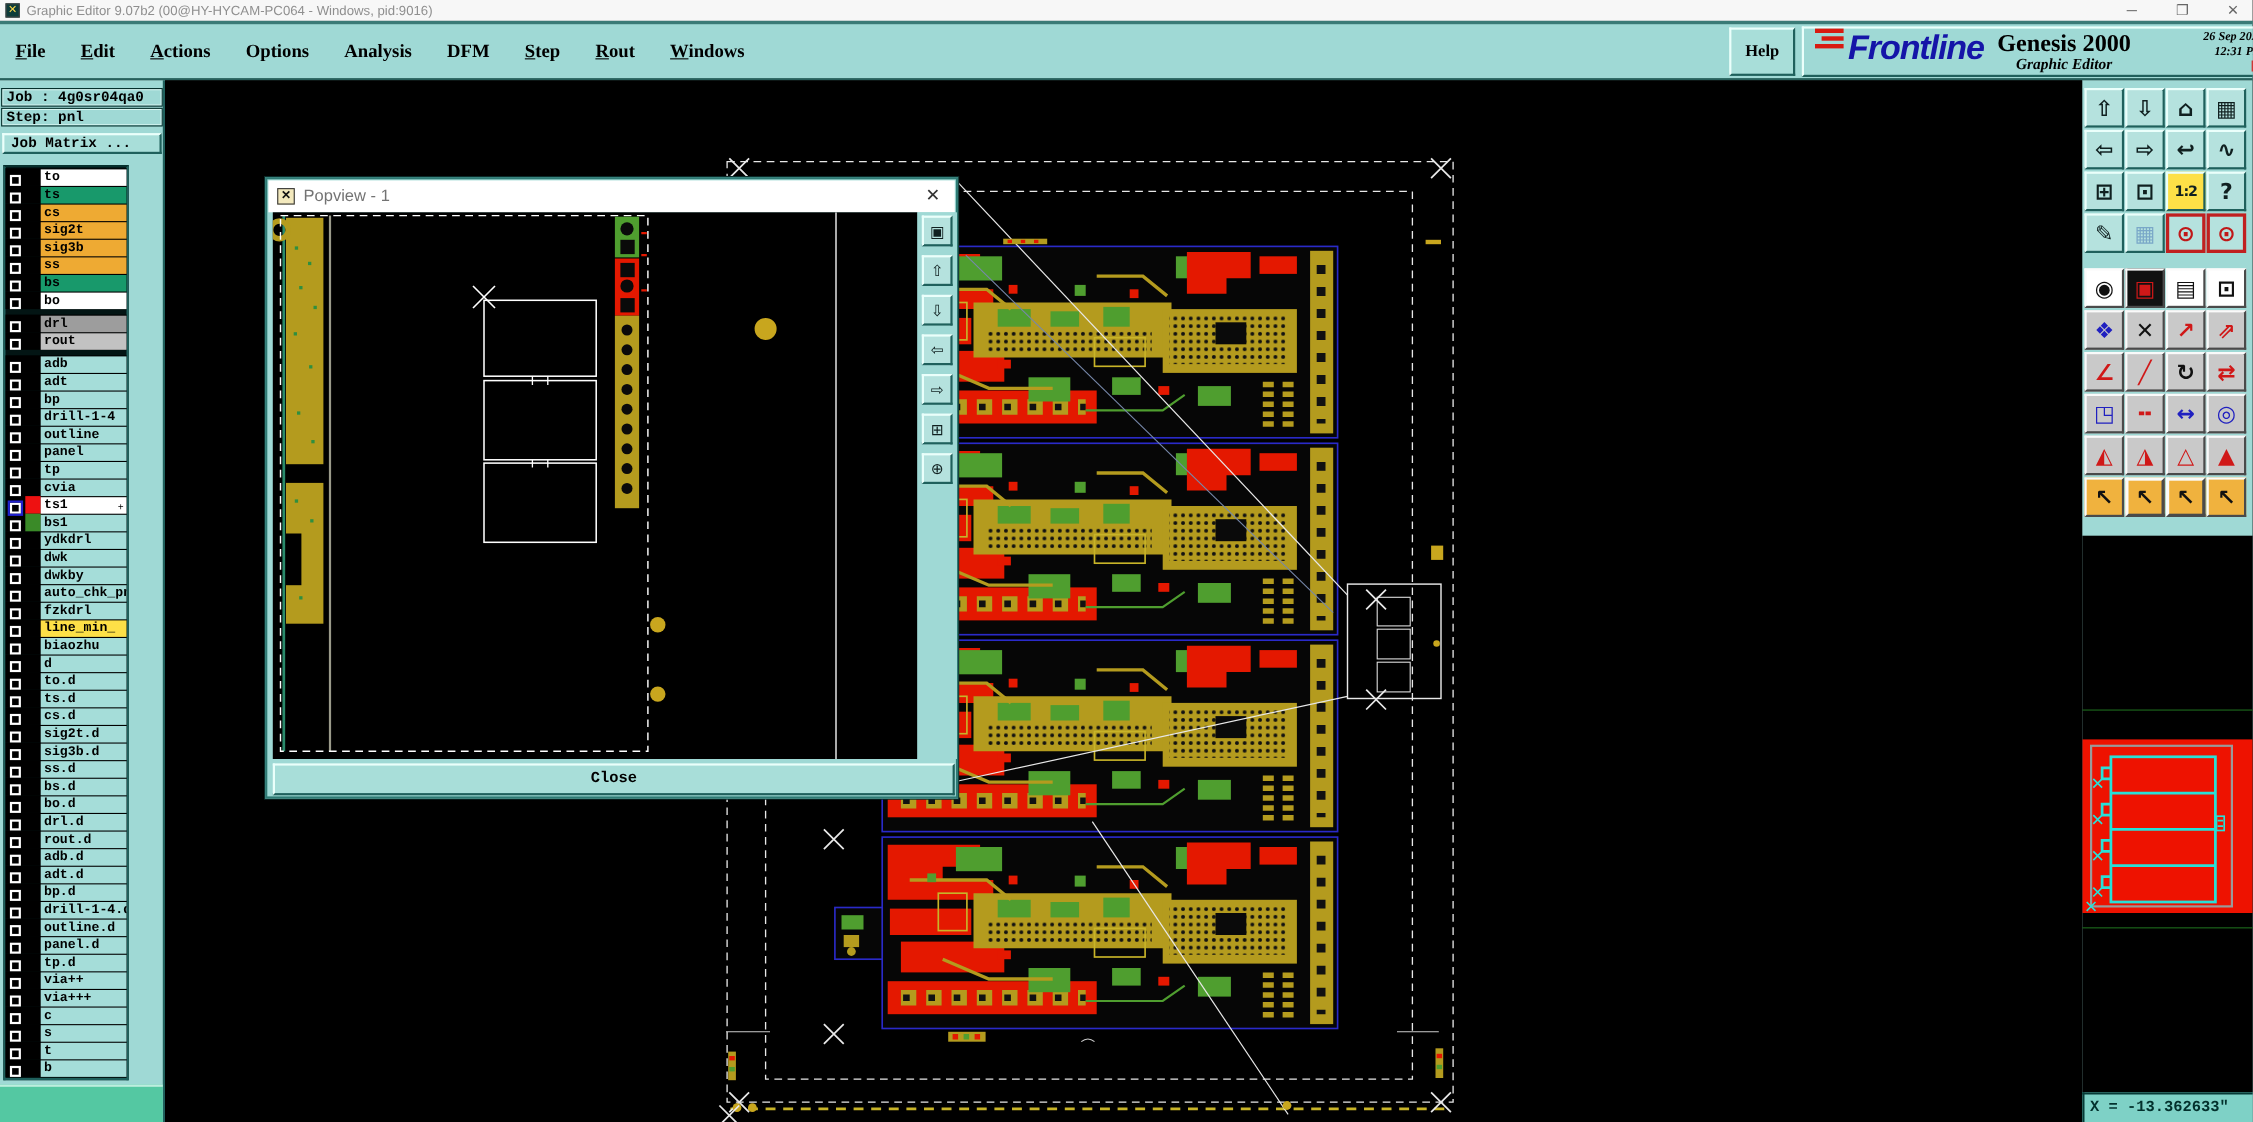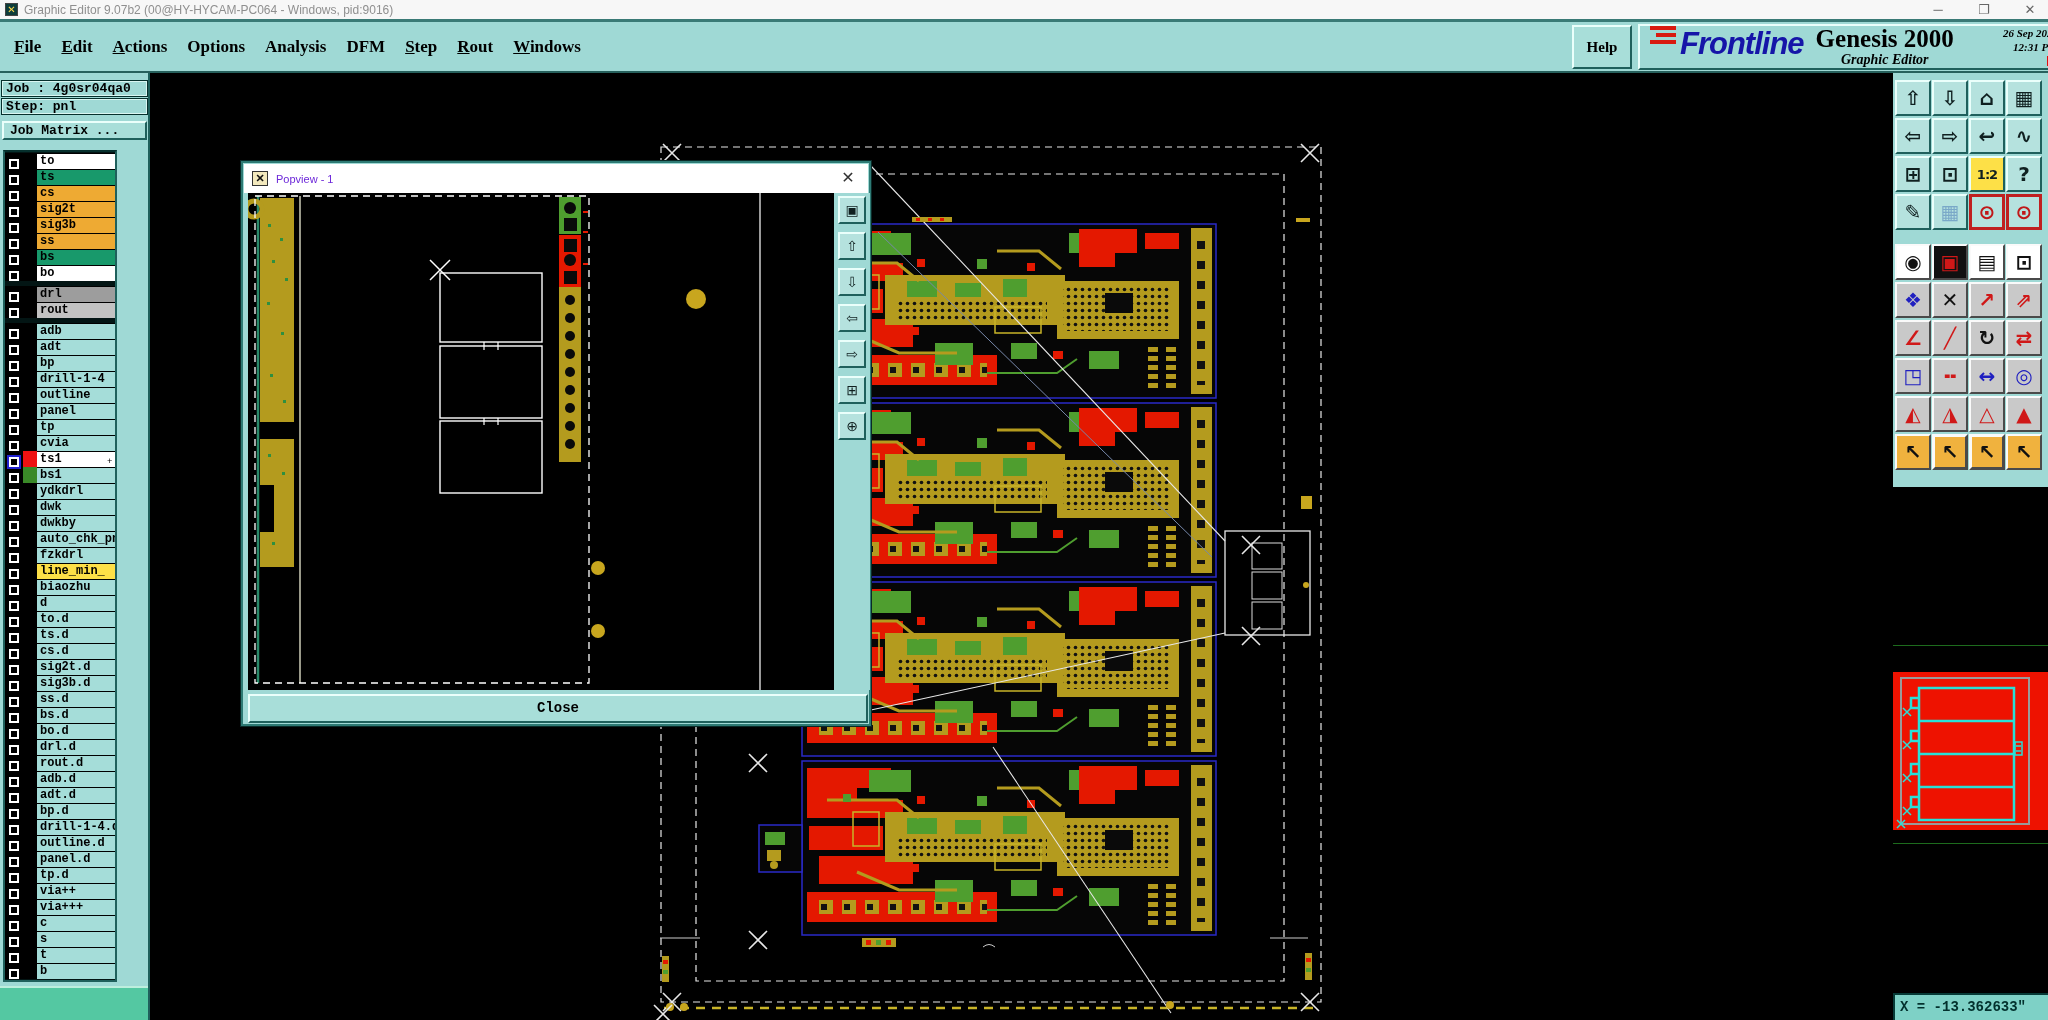--- a/index.html
+++ b/index.html
@@ -8,30 +8,30 @@
 
   
   .titlebar { position:absolute; left:0; top:0; width:2048px; height:19px; background:#f7f7f7; display:flex; align-items:center; }
   .appicon { width:13px; height:13px; margin:0 6px 0 5px; background:#0d3c3a; color:#ffd94a; font-size:10px; line-height:12px; text-align:center; border:1px solid #444; }
   .wtitle { font-size:12px; color:#8f8f8f; }
   .wbtns { position:absolute; right:10px; top:0; height:19px; display:flex; gap:30px; align-items:center; }
   .wbtn { color:#666; font-size:13px; width:16px; text-align:center; cursor:default; }
 
   
   .menubar { position:absolute; left:0; top:19px; width:2048px; height:54px; background:#9fd9d5; border-top:3px solid #3a7a76; border-bottom:2px solid #27615d; }
-  .menus { position:absolute; left:14px; top:0; height:100%; display:flex; align-items:center; gap:20px; }
+  .menus { position:absolute; left:14px; top:0; height:100%; display:flex; align-items:center; gap:32px; }
   .menuitem { font-family:"Liberation Serif", serif; font-weight:bold; font-size:17px; color:#000; cursor:default; }
   .helpbtn { position:absolute; left:1572px; top:3px; width:60px; height:44px; background:#a8ded9; border-top:2px solid #eafffb; border-left:2px solid #eafffb; border-right:2px solid #1f605c; border-bottom:2px solid #1f605c; font-family:"Liberation Serif", serif; font-weight:bold; font-size:15px; display:flex; align-items:center; justify-content:center; }
   .logopanel { position:absolute; left:1638px; top:2px; width:438px; height:46px; background:#9fd9d5; border-top:2px solid #eafffb; border-left:2px solid #eafffb; border-right:2px solid #1f605c; border-bottom:2px solid #1f605c; display:flex; align-items:flex-start; }
   .speedlines { display:flex; flex-direction:column; align-items:flex-end; gap:3px; margin:0 4px 0 10px; }
   .speedlines div { height:4px; background:#d81a10; }
   .sl1{width:26px;} .sl2{width:20px;} .sl3{width:26px;}
   .frontline { font-style:italic; font-weight:bold; font-size:31px; color:#1515a8; letter-spacing:-1px; }
   .genesisblk { margin-left:12px; text-align:center; }
-  .genesis { font-family:"Liberation Serif", serif; font-weight:bold; font-size:25px; line-height:26px; color:#000; }
+  .genesis { font-family:"Liberation Serif", serif; font-weight:bold; font-size:22px; line-height:26px; color:#000; }
   .gsub { font-family:"Liberation Serif", serif; font-weight:bold; font-style:italic; font-size:14px; color:#000; }
   .dateblk { margin-left:8px; text-align:right; flex:1; padding-right:16px; font-family:"Liberation Serif", serif; font-weight:bold; font-style:italic; font-size:11px; line-height:14px; }
   .pauseic { display:inline-block; margin-top:1px; }
   .pauseic i { display:inline-block; width:4px; height:10px; background:#e01010; margin-left:3px; }
 
   
   .sidebar { position:absolute; left:0; top:73px; width:150px; height:947px; background:#9fd9d5; border-right:2px solid #1f605c; }
   .jobbox { position:absolute; left:1px; width:147px; height:17px; background:#9fd9d5; border:1px solid #06302d; box-shadow:0 0 0 1px #d9f6f2 inset; font-family:"Liberation Mono", monospace; font-weight:bold; font-size:13px; line-height:15px; padding-left:4px; white-space:nowrap; }
   .jobbox.j1 { top:7px; } .jobbox.j2 { top:25px; }
   .jmbtn { position:absolute; left:2px; top:48px; width:145px; height:19px; background:#a8ded9; border-top:2px solid #eafffb; border-left:2px solid #eafffb; border-right:2px solid #1f605c; border-bottom:2px solid #1f605c; font-family:"Liberation Mono", monospace; font-weight:bold; font-size:13px; line-height:15px; padding-left:6px; }
@@ -46,21 +46,21 @@
   .lmark { font-family:"Liberation Mono", monospace; font-size:9px; color:#000; position:relative; left:-8px; width:0; }
   .greenfill { position:absolute; left:0; top:913px; width:148px; height:34px; background:#54c8a2; border-top:2px solid #bdeede; }
 
   
   .canvas { position:absolute; left:150px; top:73px; width:1743px; height:947px; background:#000; }
 
   
   .dialog { position:absolute; left:241px; top:161px; width:630px; height:565px; background:#9fd9d5; border:2px solid #2e7a74; box-shadow:0 0 0 1px #0a2a28; z-index:5; }
   .dtitle { position:absolute; left:1px; top:1px; width:624px; height:29px; background:#fff; display:flex; align-items:center; }
   .dicon { width:16px; height:15px; margin:0 8px 0 8px; background:#f3e9bd; border:1px solid #333; color:#111; font-size:11px; line-height:13px; text-align:center; font-weight:bold; }
-  .dtext { font-size:11px; color:#6d28d9; }
+  .dtext { font-size:15px; color:#737373; }
   .dclose { position:absolute; right:10px; top:4px; font-size:16px; color:#333; width:20px; text-align:center; cursor:default; }
   .dcanvas { position:absolute; left:5px; top:30px; width:586px; height:497px; background:#000; }
   .dtools { position:absolute; left:591px; top:30px; width:36px; height:497px; background:#9fd9d5; display:flex; flex-direction:column; align-items:center; padding-top:3px; }
   .dtb { width:28px; height:28px; margin-bottom:8px; background:#b5e2de; border-top:2px solid #eafffb; border-left:2px solid #eafffb; border-right:2px solid #1f605c; border-bottom:2px solid #1f605c; font-size:14px; line-height:24px; text-align:center; color:#102020; }
   .dclosebar { position:absolute; left:5px; top:531px; width:620px; height:29px; background:#a8ded9; border-top:2px solid #eafffb; border-left:2px solid #eafffb; border-right:2px solid #1f605c; border-bottom:2px solid #1f605c; font-family:"Liberation Mono", monospace; font-weight:bold; font-size:14px; text-align:center; line-height:25px; }
 
   
   .rightbar { position:absolute; left:1893px; top:73px; width:155px; height:947px; background:#9fd9d5; z-index:6; }
   .tgrid { position:absolute; left:2px; display:flex; flex-wrap:wrap; width:152px; }
   .tgrid.a { top:7px; } .tgrid.b { top:171px; }

